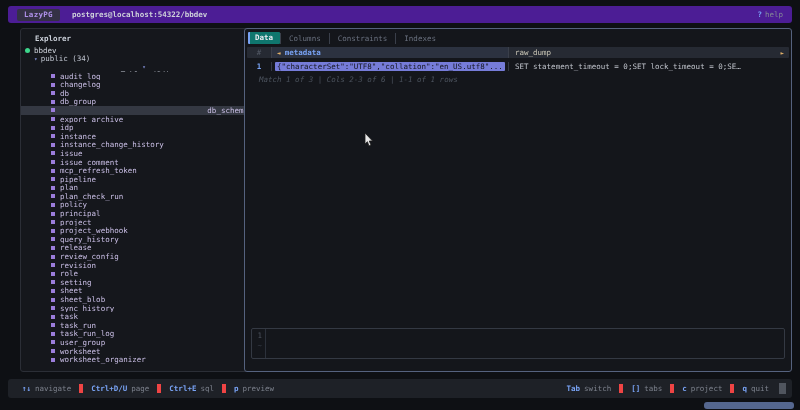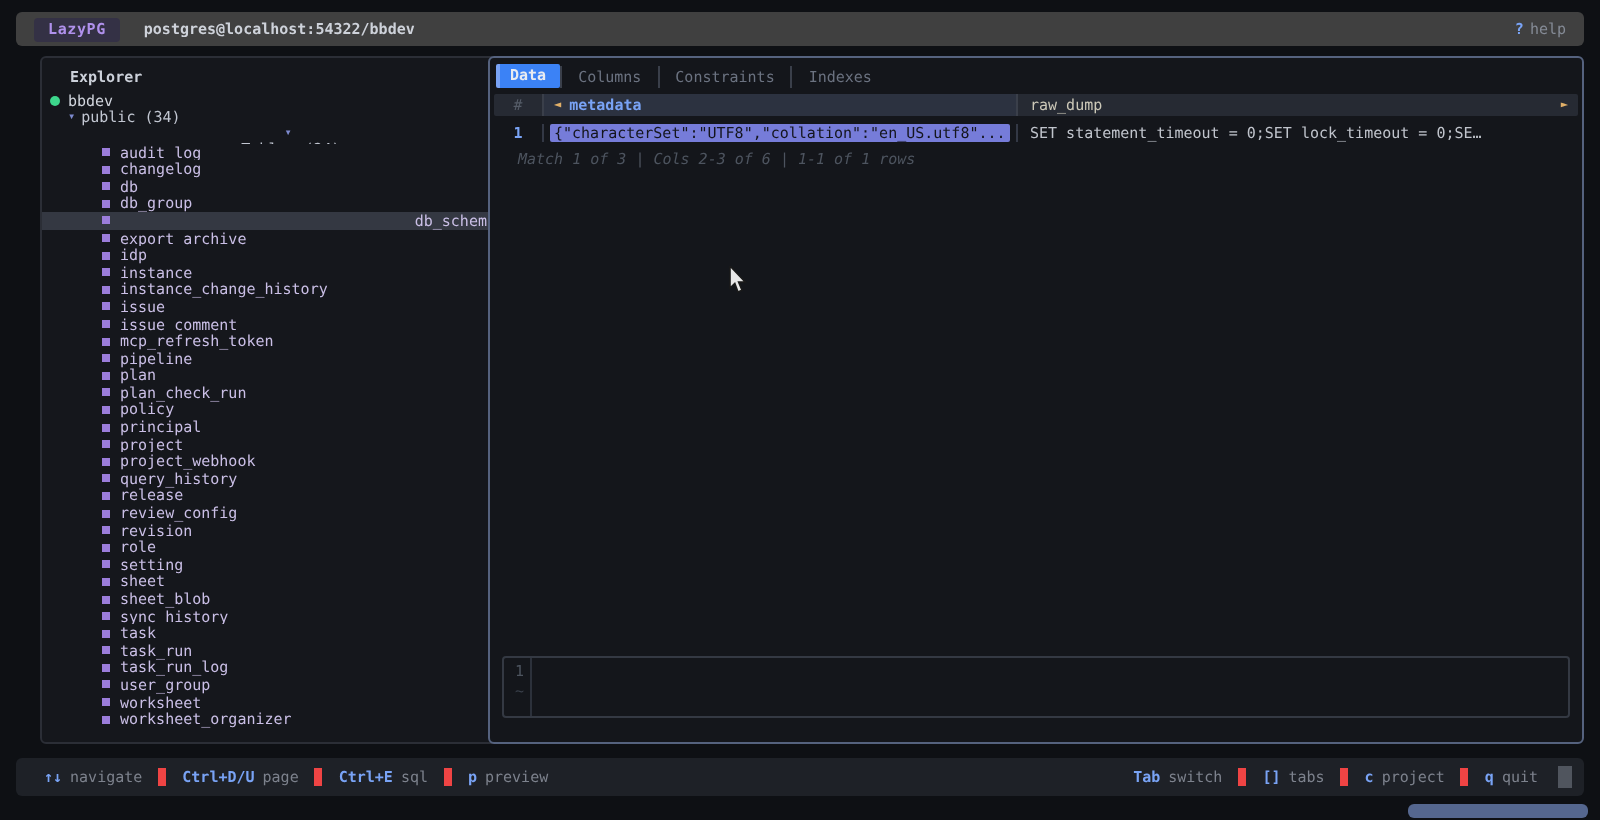--- a/index.html
+++ b/index.html
@@ -1,20 +1,20 @@
 <!DOCTYPE html>
 <html><head>
 <meta charset="utf-8">
 <style>
   html,body{margin:0;padding:0;width:800px;height:410px;overflow:hidden;
     background:#0e1014;font-family:"DejaVu Sans Mono",monospace;font-size:7.5px;
     color:#c5cad3;-webkit-font-smoothing:antialiased;position:relative;}
 
   
-  .topbar{position:absolute;left:8px;top:6px;right:8px;height:17px;background:#404040;
+  .topbar{position:absolute;left:8px;top:6px;right:8px;height:17px;background:#4c1d95;
     border-radius:3px;display:flex;align-items:center;gap:12px;padding:0 9px;box-sizing:border-box;}
   .brand{background:#343145;color:#b091ec;font-weight:bold;padding:1.5px 7px;border-radius:2px;letter-spacing:.3px;}
   .conn{color:#ced2da;font-weight:bold;}
   .help{margin-left:auto;color:#858b96;}
   .help b{color:#79a3f5;font-weight:bold;margin-right:3px;}
 
   
   .sidebar{position:absolute;left:20px;top:28px;width:229px;height:344px;background:#15171c;
     border:1px solid #2b2e36;border-radius:3px;box-sizing:border-box;padding-top:5px;overflow:hidden;}
   .explorer-title{padding-left:14px;font-weight:bold;color:#ccd1da;line-height:9px;margin-bottom:3px;}
@@ -28,21 +28,21 @@
   .tri{color:#7d8ace;font-size:6px;margin-right:3px;flex:none;}
   .sq{width:4px;height:4px;background:#9b7ddb;margin-right:5px;flex:none;}
   .tname{color:#cabfe6;}
 
   
   .main{position:absolute;left:244px;top:28px;width:548px;height:344px;background:#14161b;
     border:1px solid #55627e;border-radius:3px;box-sizing:border-box;}
   .tabbar{display:flex;align-items:center;height:14px;padding:2px 4px 0 3px;}
   .tab{color:#6b7280;padding:0 8px;line-height:11px;}
   .tab+.tab{border-left:1px solid #3a3f4a;}
-  .tab.active{background:#3b82f6;color:#e8ebf1;font-weight:bold;border-left:2px solid #79a3f5;
+  .tab.active{background:#0f766e;color:#e8ebf1;font-weight:bold;border-left:2px solid #79a3f5;
     padding:0 7px 1px 5px;border-radius:1px;}
   .gridheader{height:11px;background:#262a33;margin:2px 2px 0 2px;display:flex;align-items:center;border-radius:1px;}
   .col-no{width:24px;text-align:center;color:#555c68;font-style:italic;flex:none;}
   .col-meta{width:237px;flex:none;display:flex;align-items:center;box-sizing:border-box;
     padding-left:5px;border-left:1px solid #3a3f4a;background:rgba(122,162,247,0.07);height:100%;}
   .arrow{color:#e0af68;font-size:6px;margin-right:4px;}
   .curcol{color:#79a3f5;font-weight:bold;}
   .col-raw{flex:1;color:#ccc8b8;padding-left:6px;border-left:1px solid #3a3f4a;height:100%;display:flex;align-items:center;}
   .harrow{color:#e0af68;font-size:6px;margin:0 5px 0 auto;}
   .grid-row{display:flex;align-items:center;height:11px;margin:3px 2px 0 2px;}

